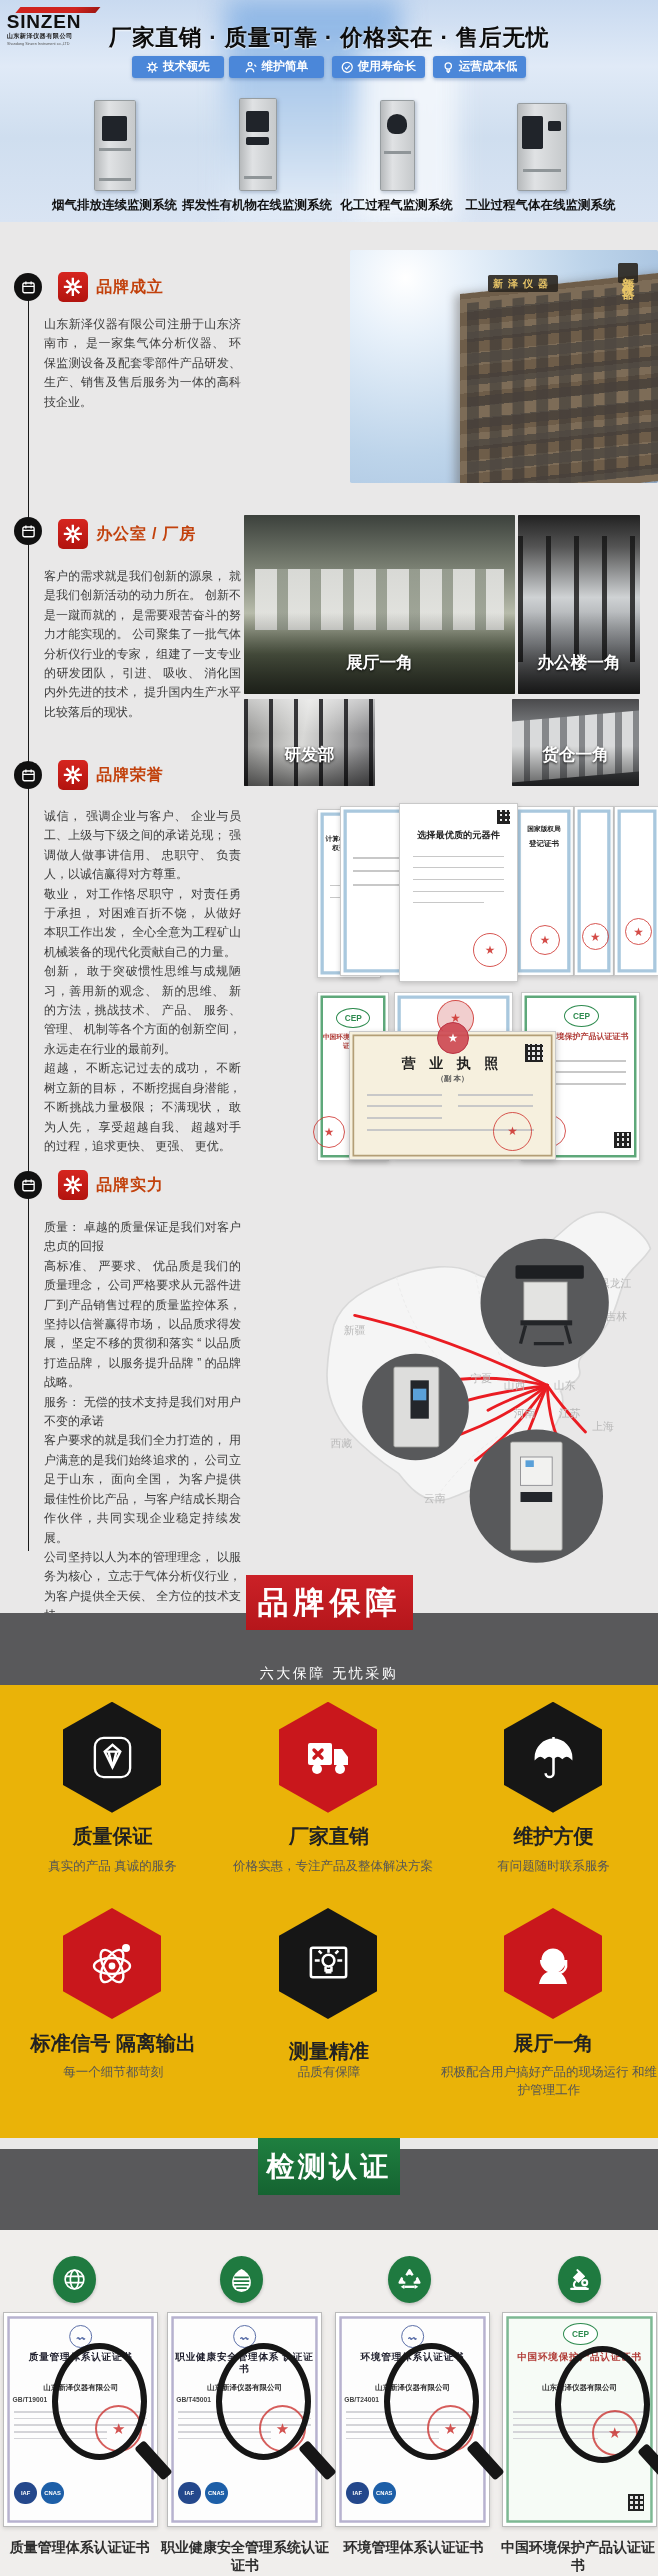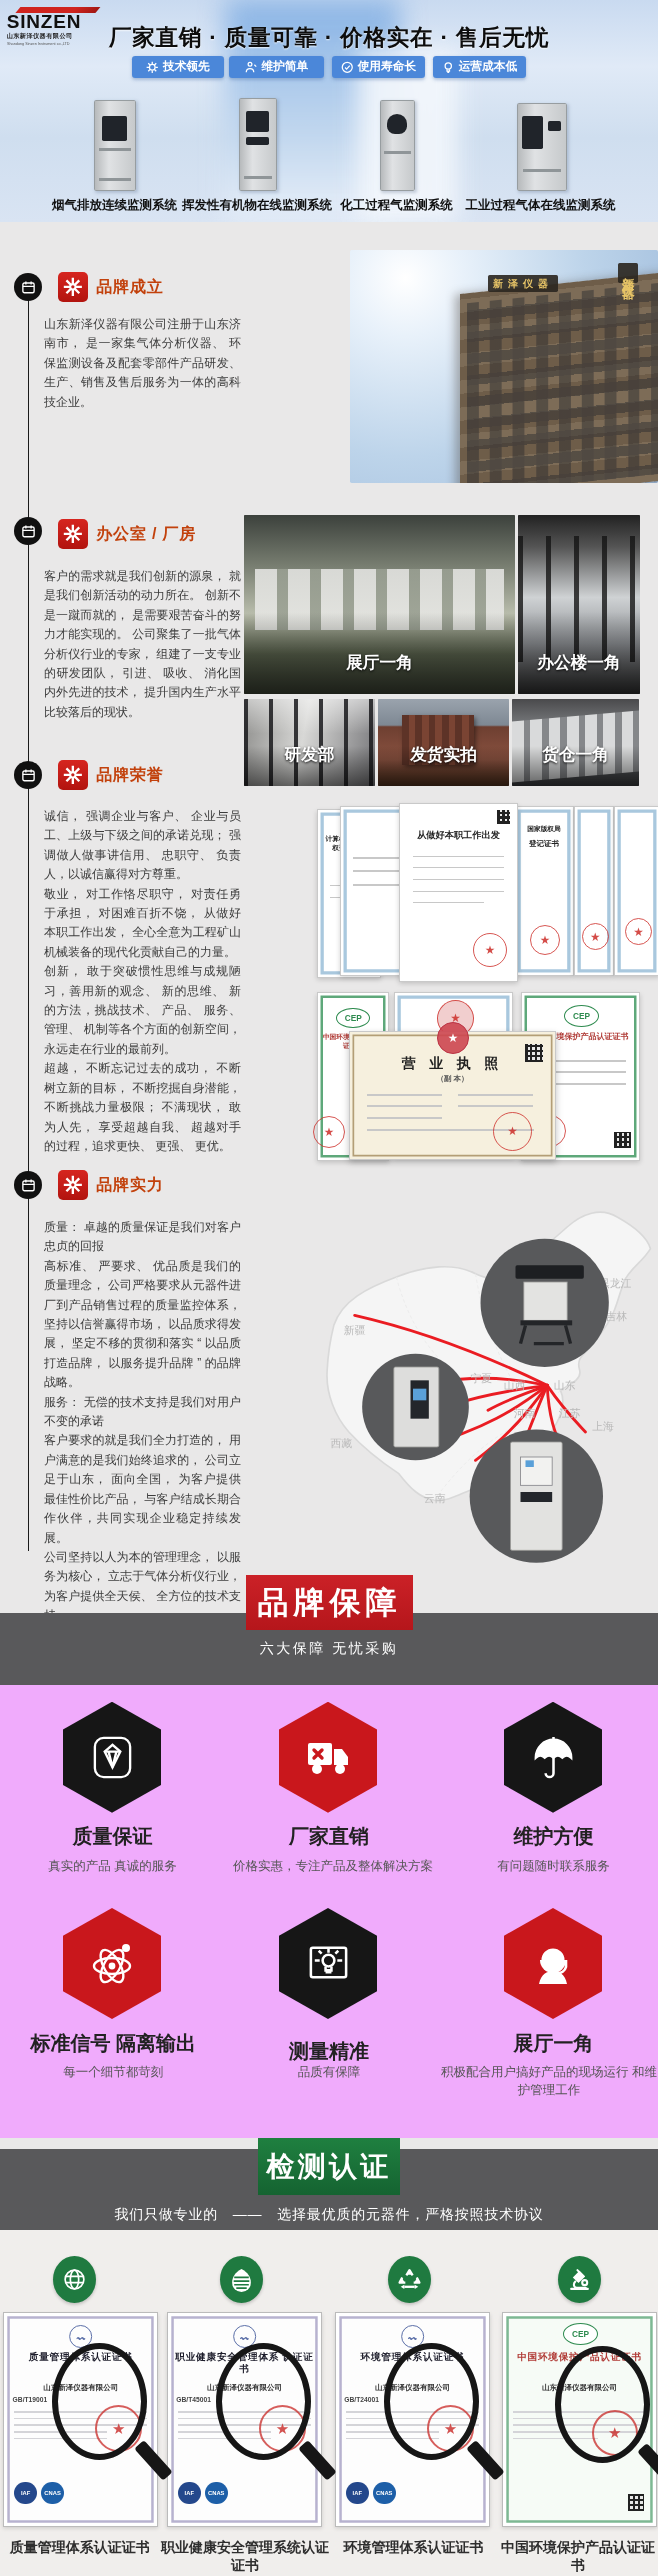--- a/index.html
+++ b/index.html
@@ -59,23 +59,23 @@
   .card.green{box-shadow:inset 0 0 0 2.5px #fff,inset 0 0 0 5px #5ea87a,0 1.7px 5px rgba(0,0,0,.18);}
   .fline{position:absolute;height:1.7px;background:#c8c8c8;}
   .seal{position:absolute;border:1.7px solid rgba(205,45,40,.8);border-radius:50%;color:rgba(205,45,40,.85);display:flex;align-items:center;justify-content:center;font-size:11.7px;}
   .ctext{position:absolute;text-align:center;font-family:"Liberation Serif","DejaVu Serif",serif;font-weight:bold;color:#222;}
   
   .band{position:relative;width:658px;background:#59595b;}
   .rbanner{position:absolute;left:246px;width:167px;height:55px;background:linear-gradient(180deg,#cb2127,#b5161b);display:flex;align-items:center;justify-content:center;
     font-family:"Liberation Serif","DejaVu Serif",serif;font-size:31px;font-weight:bold;color:#fff;letter-spacing:5px;}
   .gbanner{position:absolute;left:258px;width:142px;height:57px;background:linear-gradient(180deg,#1f8040,#156331);display:flex;align-items:center;justify-content:center;
     font-family:"Liberation Serif","DejaVu Serif",serif;font-size:28px;font-weight:bold;color:#fff;letter-spacing:3.3px;}
-  .band-sub{position:absolute;left:0;width:100%;text-align:center;color:#fff;font-size:14px;letter-spacing:2.5px;}
-  
-  .hexsec{position:absolute;left:0;top:1685px;width:658px;height:453px;background:#f0abfc;}
+  .band-sub{position:absolute;left:0;width:100%;text-align:center;color:#fff;font-size:14px;letter-spacing:2.5px;margin-top:25px;}
+  
+  .hexsec{position:absolute;left:0;top:1685px;width:658px;height:453px;background:#eab308;}
   .hex{position:absolute;width:98px;height:111px;clip-path:polygon(50% 0,100% 25%,100% 75%,50% 100%,0 75%,0 25%);display:flex;align-items:center;justify-content:center;}
   .hex.k{background:#161616;} .hex.r{background:#c9171c;}
   .hx-label{position:absolute;text-align:center;font-size:20px;font-weight:bold;color:#222;}
   .hx-desc{position:absolute;text-align:center;font-size:12.5px;color:#555;line-height:18.3px;}
   
   .greenwrap{position:absolute;left:0;top:2138px;width:658px;height:92px;}
   .certsec{position:absolute;left:0;top:2230px;width:658px;height:346px;background:#f0eeec;}
   .gicon{position:absolute;top:26px;width:43px;height:47px;background:#1f7a40;border-radius:50%;display:flex;align-items:center;justify-content:center;box-shadow:0 1.7px 3.3px rgba(0,0,0,.2);}
   .bigcert{position:absolute;top:82px;width:153px;height:213px;background:#fdfdfd;border:0.8px solid #bbb;box-shadow:inset 0 0 0 3.3px #fff,inset 0 0 0 5.8px #b7b2cf,0 1.7px 4.2px rgba(0,0,0,.15);}
   .bigcert.green{box-shadow:inset 0 0 0 3.3px #fff,inset 0 0 0 5.8px #7db893,0 1.7px 4.2px rgba(0,0,0,.15);background:#f6fbf6;}
@@ -253,24 +253,20 @@
         <div class="cap">展厅一角</div>
     </div>
     <div class="photo ph-office" style="left:518px;top:293px;width:122px;height:179px;">
       <div class="shade"></div>
         <div class="cap">办公楼一角</div>
     </div>
     <div class="photo ph-rd" style="left:244px;top:477px;width:131px;height:87px;">
       <div class="shade"></div>
         <div class="cap">研发部</div>
     </div>
-    <div class="photo ph-ship" style="left:378px;top:477px;width:131px;height:87px;">
-      <div class="shade"></div>
-        <div class="cap">发货实拍</div>
-    </div>
     <div class="photo ph-ware" style="left:512px;top:477px;width:127px;height:87px;">
       <div class="shade"></div>
         <div class="cap">货仓一角</div>
     </div>
 
     <div class="sec-head" style="left:58px;top:538px;">
       <span class="sec-ico">
         <svg width="21.7" height="21.7" viewBox="0 0 24 24">
             <g stroke="#fff" stroke-width="2.6">
               <path d="M12 2v20M2 12h20M4.9 4.9l14.2 14.2M19.1 4.9L4.9 19.1"></path>
@@ -292,21 +288,21 @@
         <div class="fline" style="left:11.7px;right:11.7px;top:75px;"></div>
           <div class="fline" style="left:11.7px;right:11.7px;top:87px;"></div>
       </div>
       <div class="card blue" style="left:23px;top:10px;width:73px;height:168px;">
         <div class="fline" style="left:11.7px;right:11.7px;top:50px;"></div>
           <div class="fline" style="left:11.7px;right:11.7px;top:63px;"></div>
           <div class="fline" style="left:11.7px;right:11.7px;top:77px;"></div>
       </div>
       <div class="card" style="left:82px;top:6.7px;width:117px;height:177px;z-index:3;">
         <div class="qr" style="right:6.7px;top:6.7px;width:13.3px;height:13.3px;"></div>
-        <div class="ctext" style="left:5px;right:5px;top:25px;font-size:9.2px;">从做好本职工作出发</div>
+        <div class="ctext" style="left:5px;right:5px;top:25px;font-size:9.2px;">选择最优质的元器件</div>
         <div class="fline" style="left:13.3px;right:13.3px;top:52px;"></div>
           <div class="fline" style="left:13.3px;right:13.3px;top:63px;"></div>
           <div class="fline" style="left:13.3px;right:13.3px;top:75px;"></div>
           <div class="fline" style="left:13.3px;right:13.3px;top:87px;"></div>
           <div class="fline" style="left:13.3px;right:33px;top:98px;"></div>
         <div class="seal" style="right:10px;bottom:13.3px;width:32px;height:32px;">★</div>
       </div>
       <div class="card blue" style="left:197px;top:10px;width:58px;height:168px;">
         <div class="ctext" style="left:3.3px;right:3.3px;top:18.3px;font-size:6.7px;">国家版权局</div>
         <div class="ctext" style="left:3.3px;right:3.3px;top:32px;font-size:7.5px;">登记证书</div>

